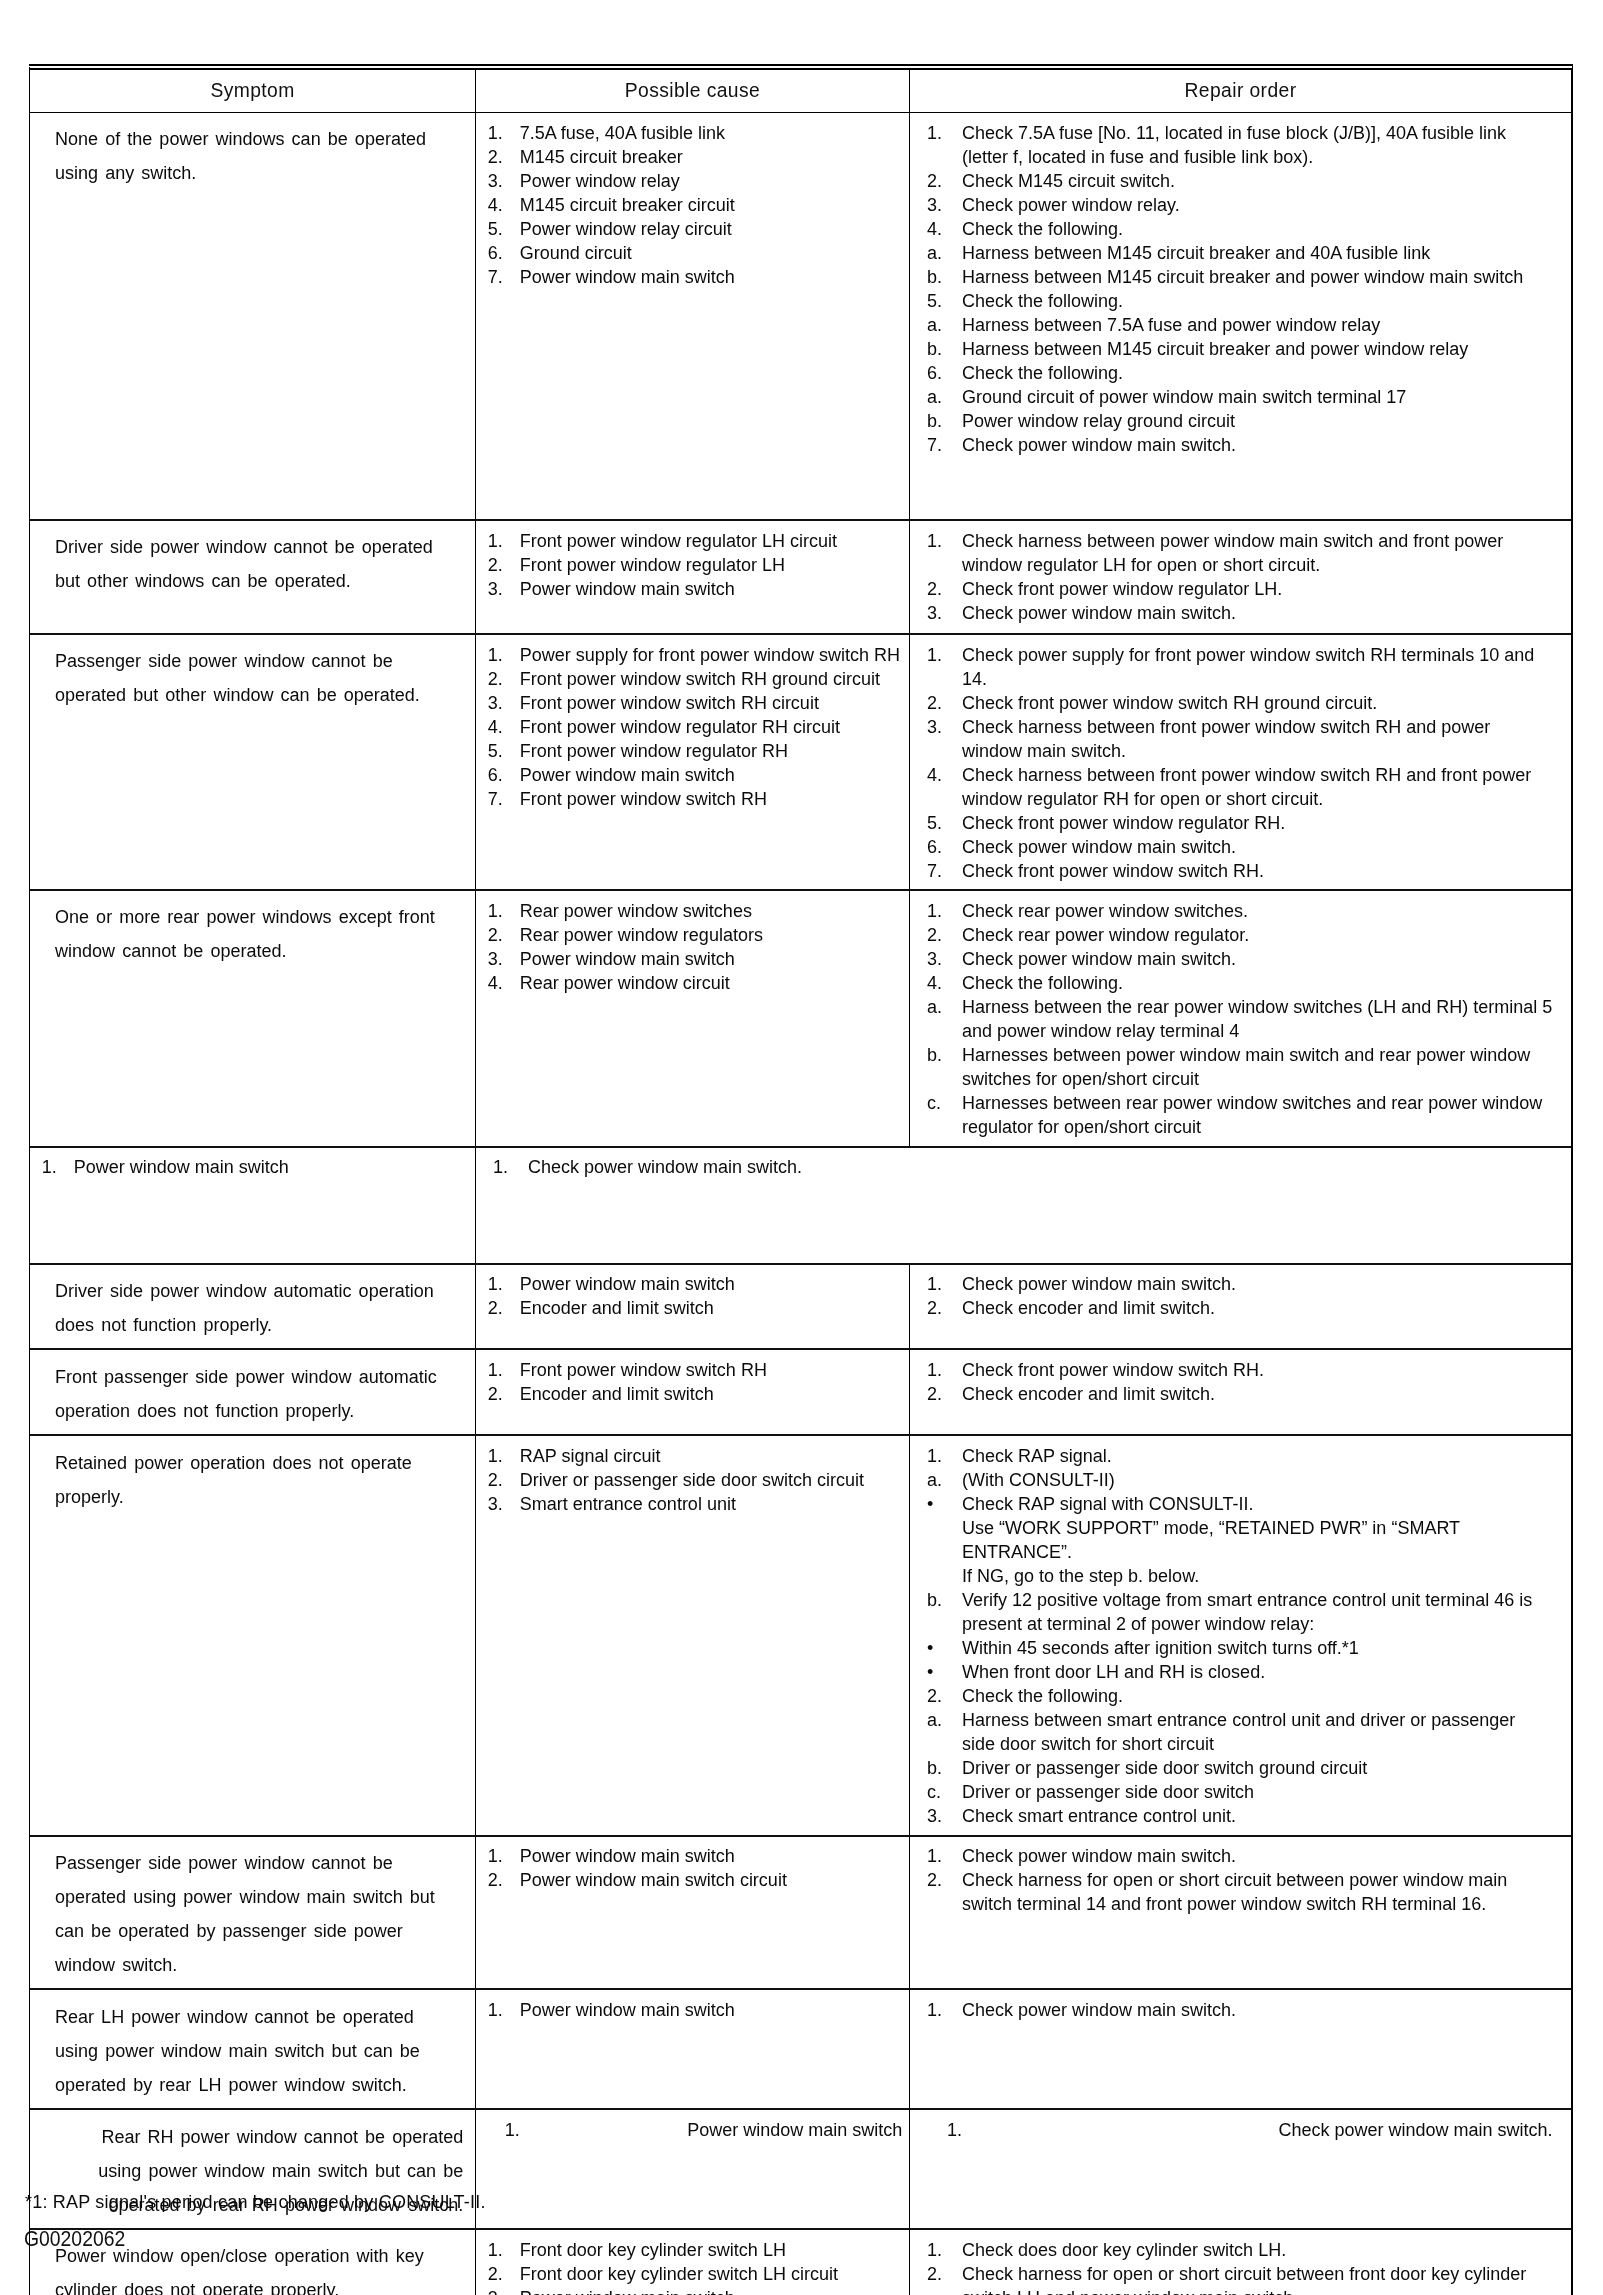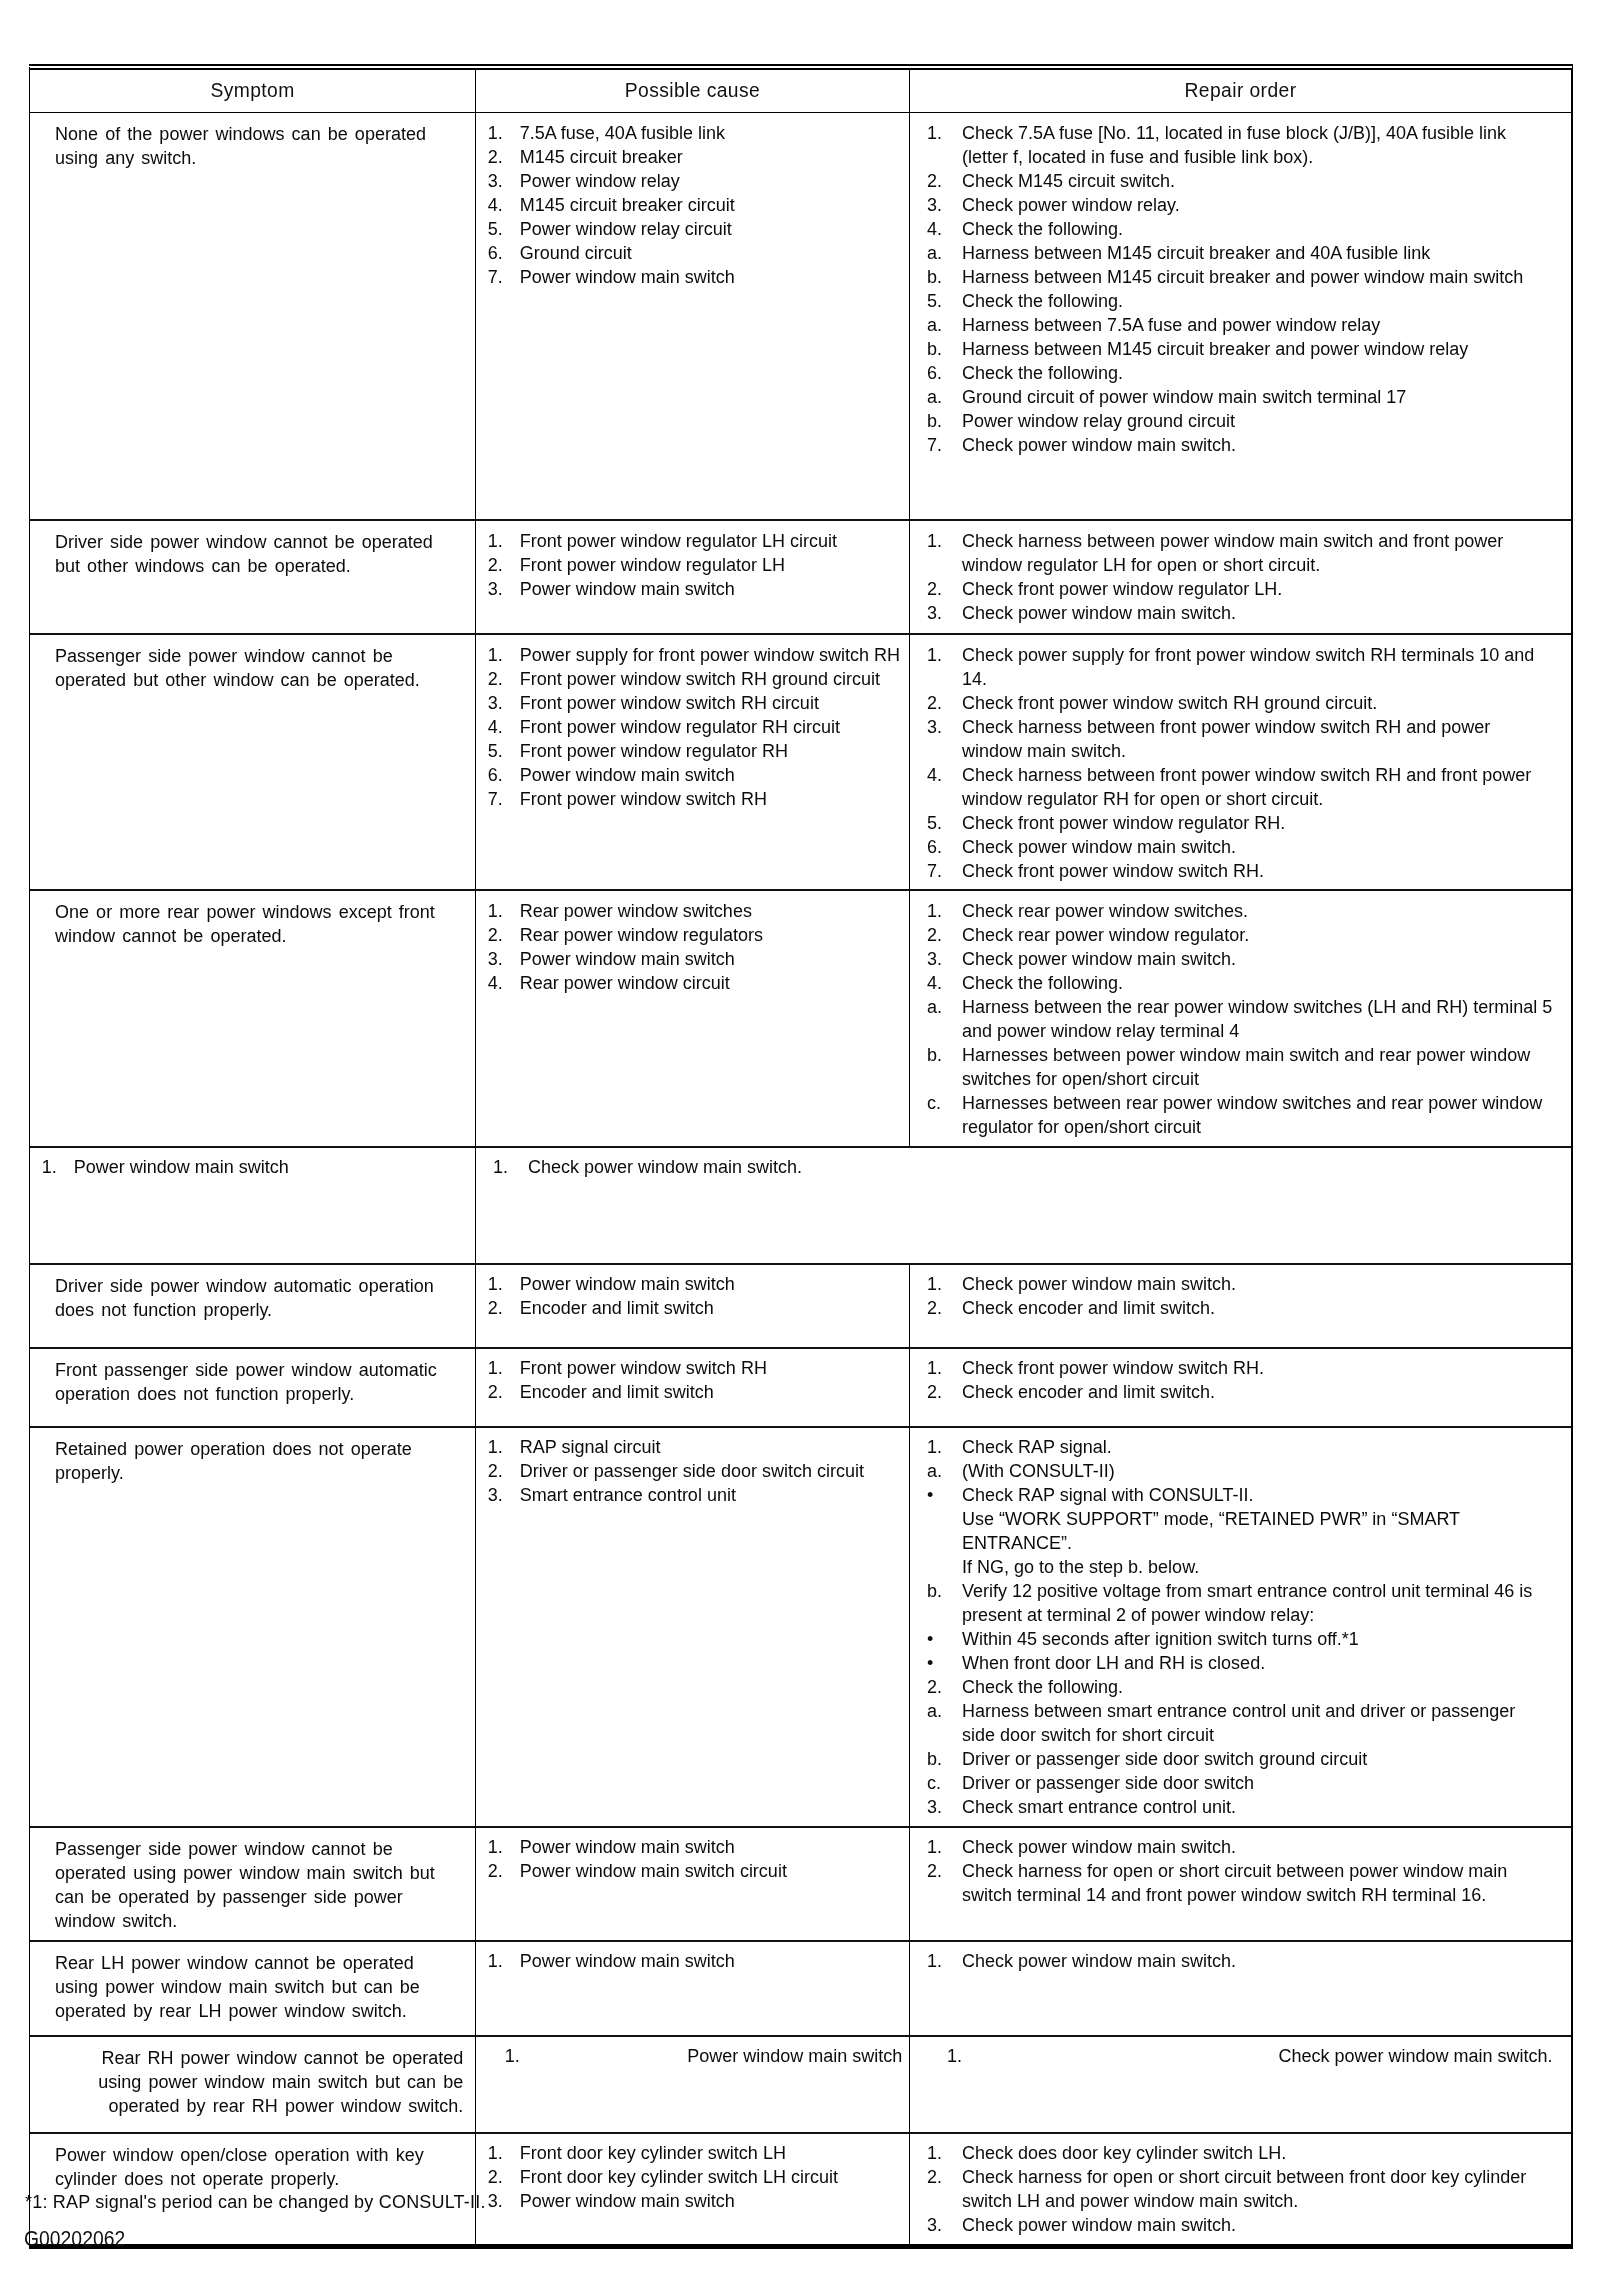--- a/index.html
+++ b/index.html
@@ -22,21 +22,21 @@
   .data-row{border-bottom:2.5px solid #111;}
   .data-row:last-child{border-bottom:none;}
   .cell{box-sizing:border-box;}
   .c1,.c2{border-right:1.7px solid #000;}
   .hcell{
     display:flex;align-items:center;justify-content:center;
     font-size:19.3px;letter-spacing:0.4px;color:#111;
   }
   .symptom{
     padding:9.2px 11.8px 6.7px 25px;
-    font-size:18px;line-height:24px;word-spacing:2.1px;color:#0b0b0b;
+    font-size:18px;line-height:34px;word-spacing:2.1px;color:#0b0b0b;
   }
   .cause{padding:7.6px 6.7px 6.7px 11.8px;}
   .repair{padding:7.6px 18.5px 6.7px 17px;}
   .item{
     display:grid;grid-template-columns:35px 1fr;
     font-size:18px;line-height:24px;color:#0b0b0b;
   }
   .cause .item{grid-template-columns:32px 1fr;}
   .marker{white-space:pre;}
   .itext{}

